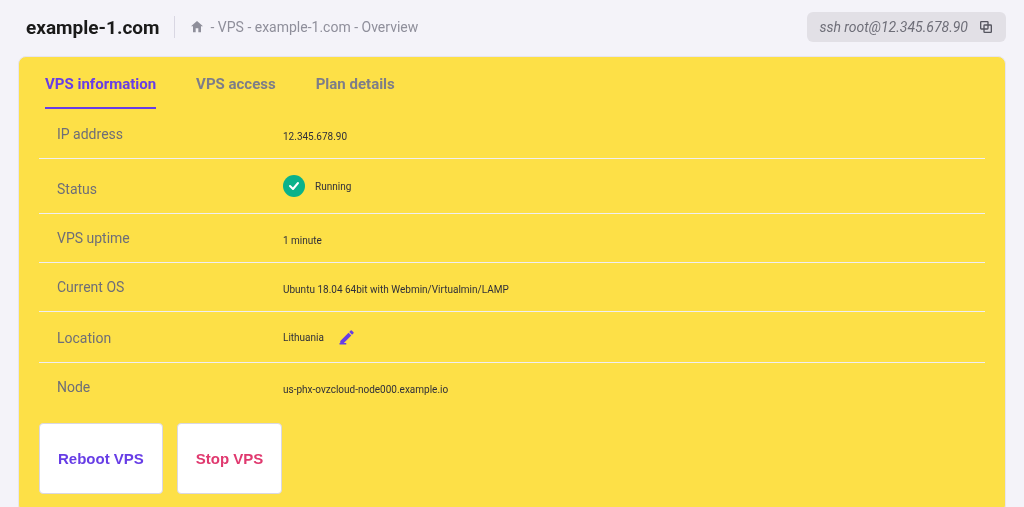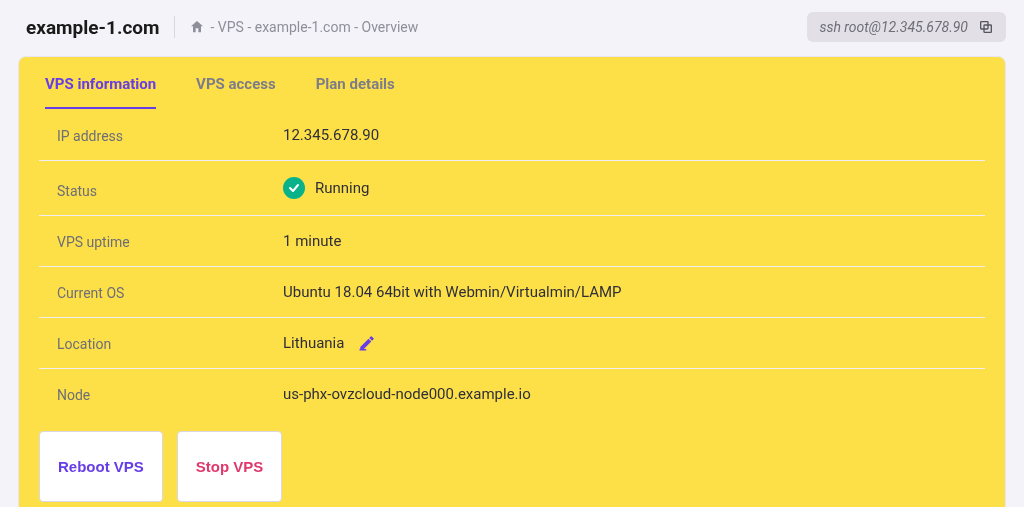--- a/index.html
+++ b/index.html
@@ -83,21 +83,21 @@
     border-bottom: 1px solid #efeef4;
   }
   .row:last-of-type { border-bottom: none; }
   .row .label {
     width: 244px;
     padding-left: 18px;
     color: #6e6e78;
     font-size: 14px;
   }
   .row .value {
-    font-size: 15px;
+    font-size: 10px;
     color: #2f2f3a;
     display: flex;
     align-items: center;
     gap: 10px;
   }
   .status-check {
     width: 22px; height: 22px;
     border-radius: 50%;
     background: #0ab28a;
     display: flex; align-items:center; justify-content:center;

